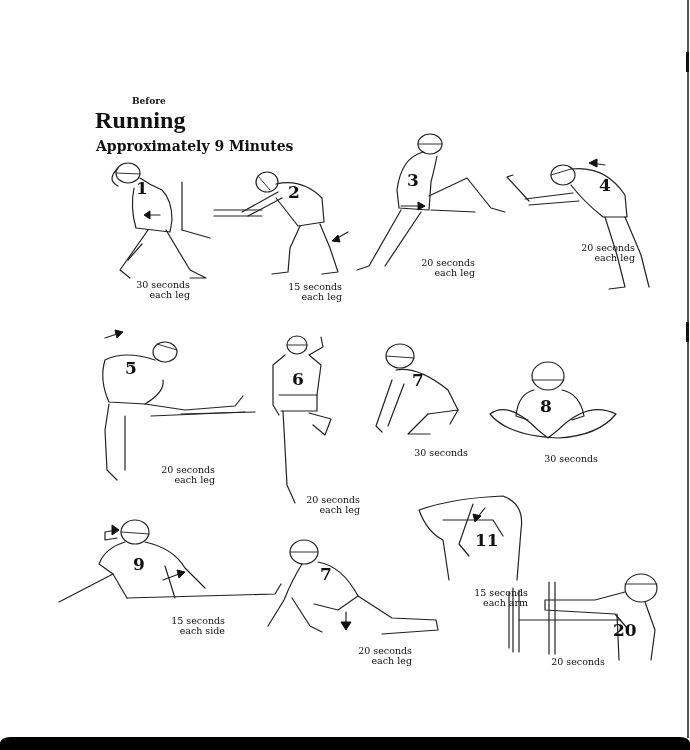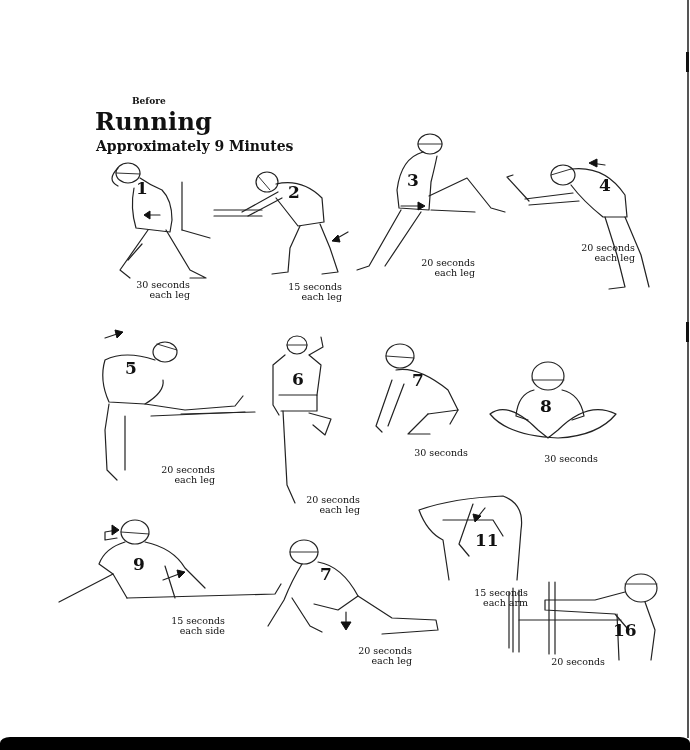--- a/index.html
+++ b/index.html
@@ -12,21 +12,21 @@
   .edge-mark { position: absolute; left: 686px; width: 3px; background: #111; }
   .bottom-bar {
     position: absolute; left: 0; top: 737px; width: 690px; height: 13px; background: #000;
     border-top-left-radius: 10px 6px; border-top-right-radius: 10px 6px;
   }
   .bottom-inner {
     position: absolute; left: 4px; top: 720px; width: 680px; height: 17px; background: #fff;
     border-bottom-left-radius: 8px; border-bottom-right-radius: 8px;
   }
   .pre { position: absolute; left: 96px; top: 96px; font-size: 9px; font-weight: bold; margin-left: 36px; }
-  .title { position: absolute; left: 95px; top: 107px; font-size: 24px; font-weight: bold; letter-spacing: 0.2px; }
+  .title { position: absolute; left: 95px; top: 107px; font-size: 24px; font-weight: bold; letter-spacing: 0.2px; font-family: Liberation Serif, serif; }
   .subtitle { position: absolute; left: 96px; top: 138px; font-size: 14px; font-weight: bold; }
   .fig { position: absolute; }
   .fig svg { position: absolute; left: 0; top: 0; overflow: visible; }
   .num { position: absolute; font-size: 17px; font-weight: bold; }
   .cap {
     position: absolute; font-size: 9.5px; text-align: right; line-height: 10px; white-space: nowrap;
   }
   .cap span { display: block; }
   svg path, svg line, svg ellipse, svg circle, svg polyline, svg rect { stroke: #222; stroke-width: 1.2; fill: none; stroke-linecap: round; stroke-linejoin: round; }
   svg .arrow { fill: #111; stroke: #111; }
@@ -228,17 +228,17 @@
     <line x1="4" y1="22" x2="4" y2="78"></line>
       <line x1="8" y1="18" x2="8" y2="82"></line>
     <line x1="14" y1="20" x2="14" y2="82"></line>
       <line x1="44" y1="12" x2="44" y2="84"></line>
     <line x1="50" y1="12" x2="50" y2="84"></line>
     <ellipse cx="136" cy="18" rx="16" ry="14"></ellipse>
       <line class="band" x1="120" y1="14" x2="152" y2="14"></line>
     <path d="M120 22 L90 30 L40 30 L40 40 L110 44 L122 58 M14 50 L116 50"></path>
     <path d="M140 32 L150 60 L146 90 M112 44 L114 90"></path>
   </svg>
-  <div class="num" style="left:108px;top:50px;">16</div>
+  <div class="num" style="left:108px;top:50px;">20</div>
   <div class="cap" style="left:10px;top:87px;width:90px;">
     <span>20 seconds</span>
   </div>
 </div>
 
 </body></html>

